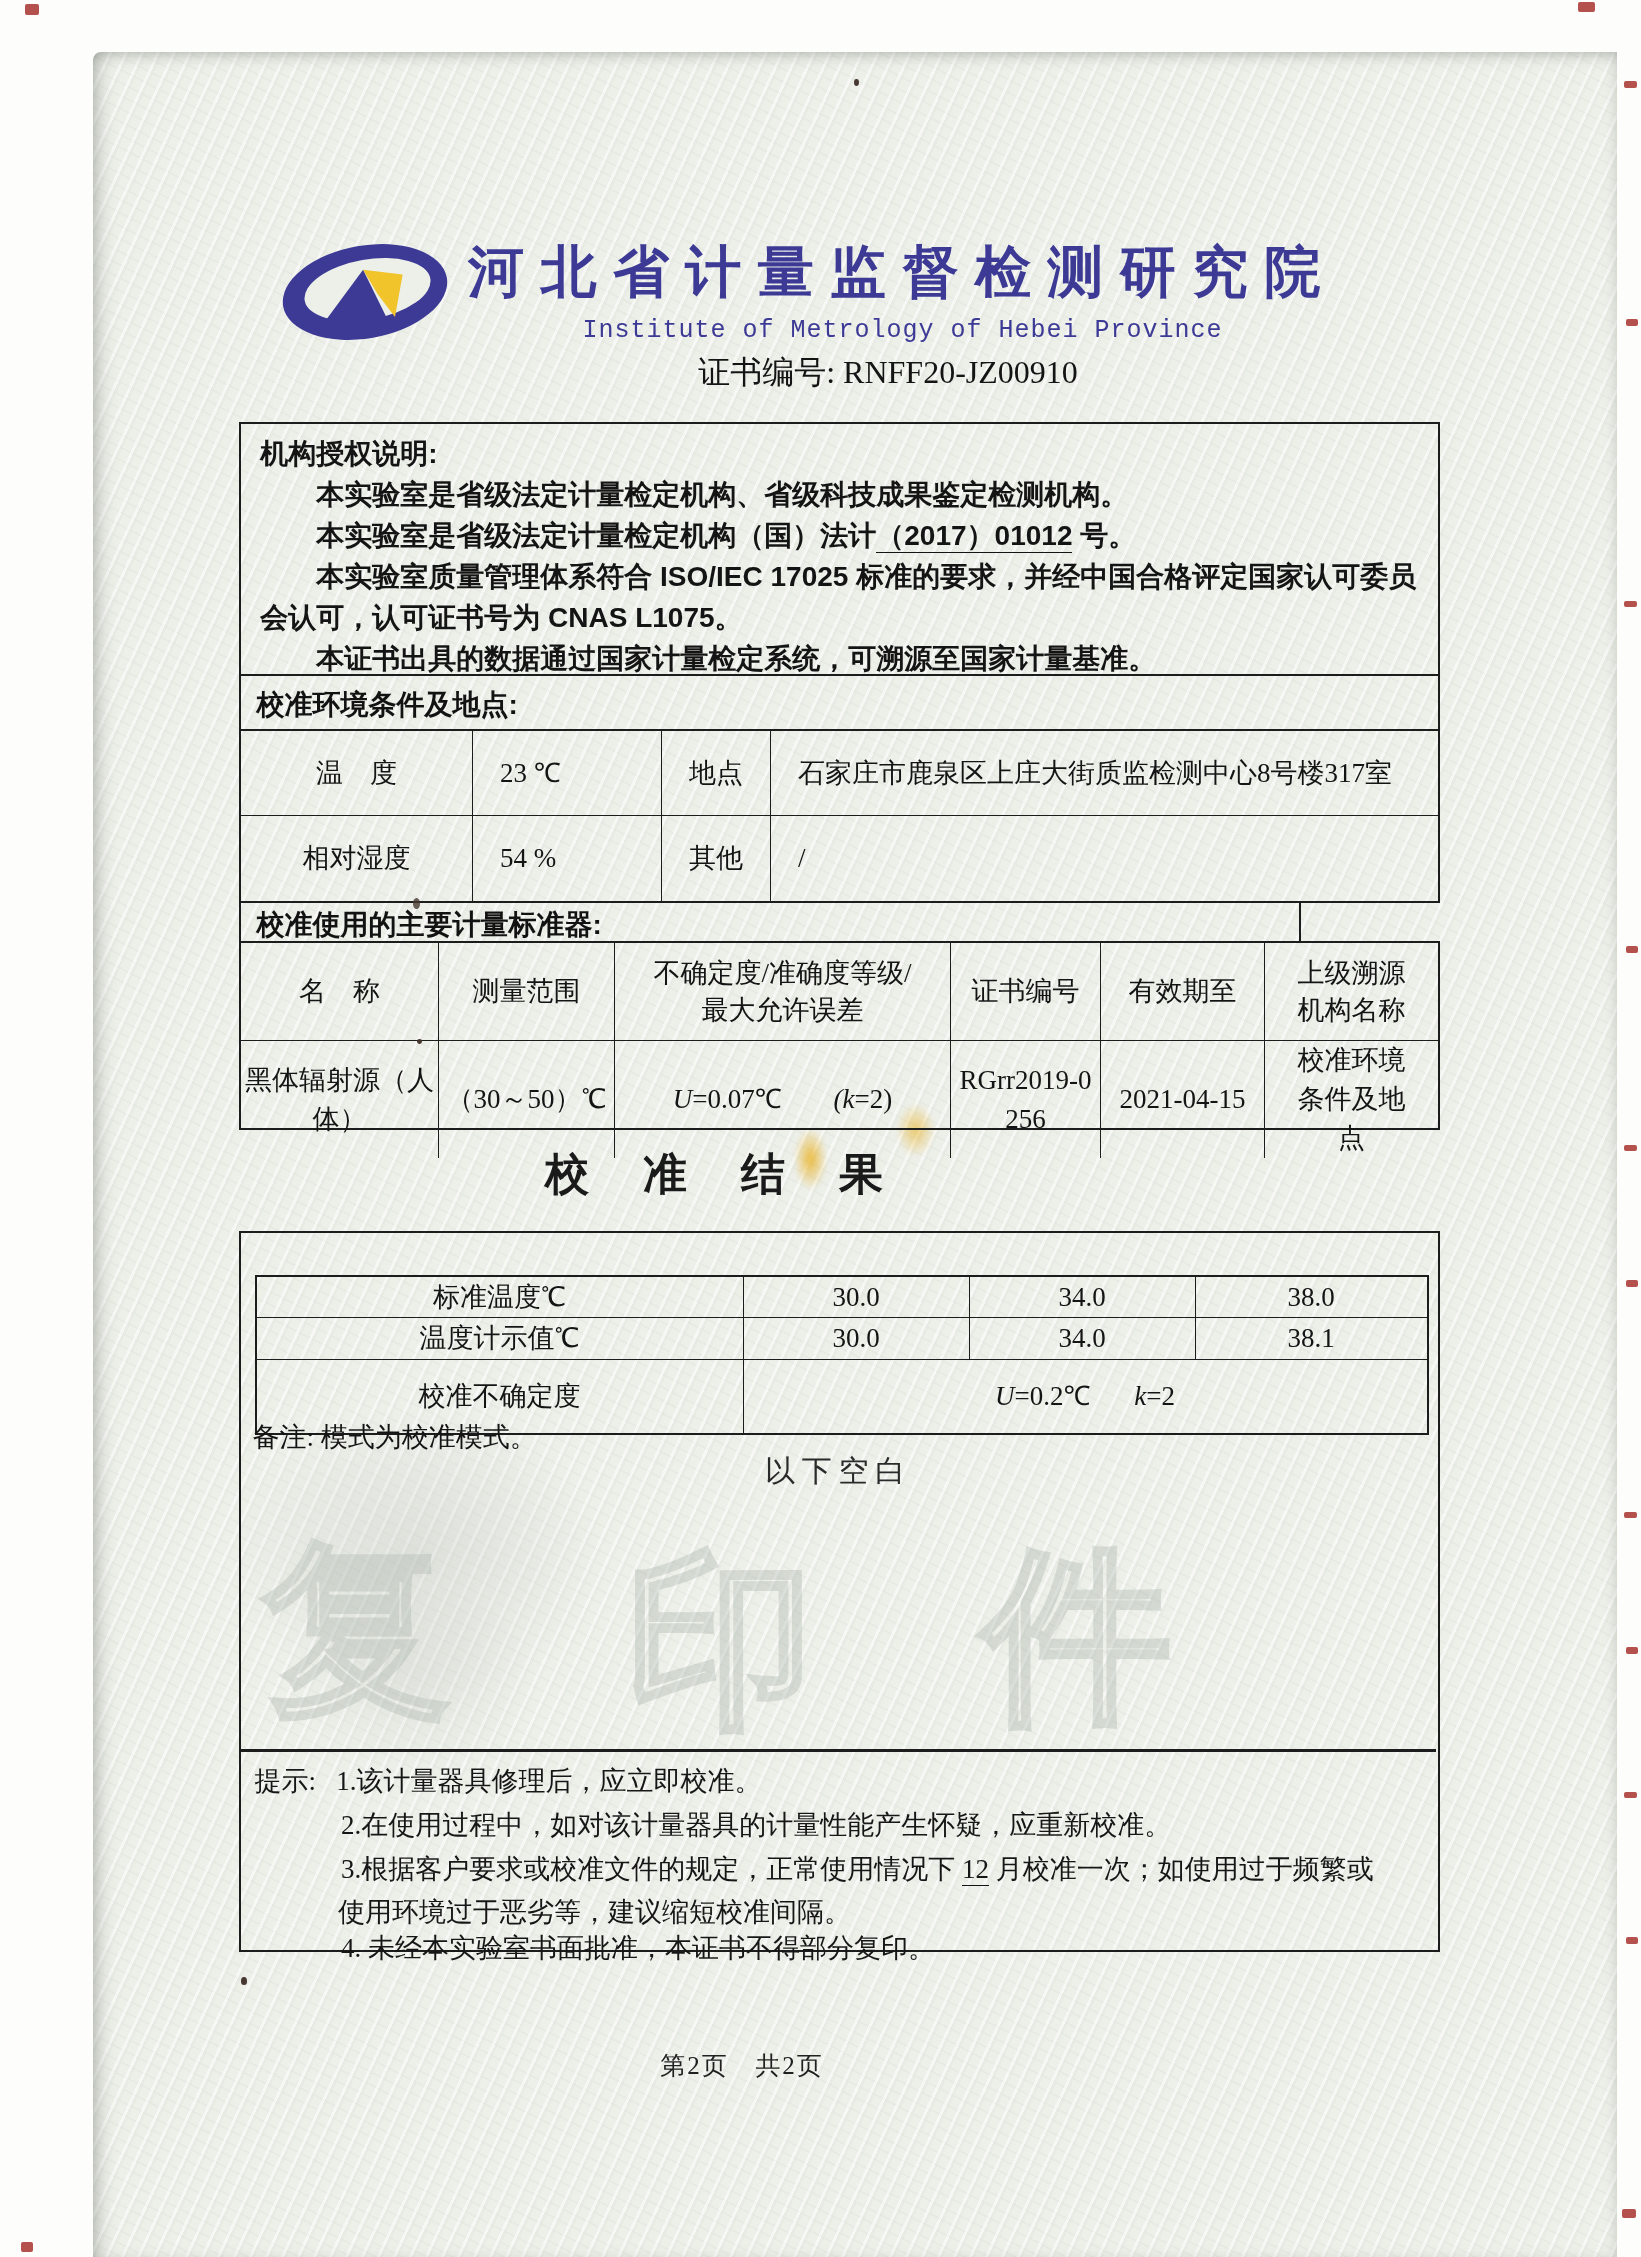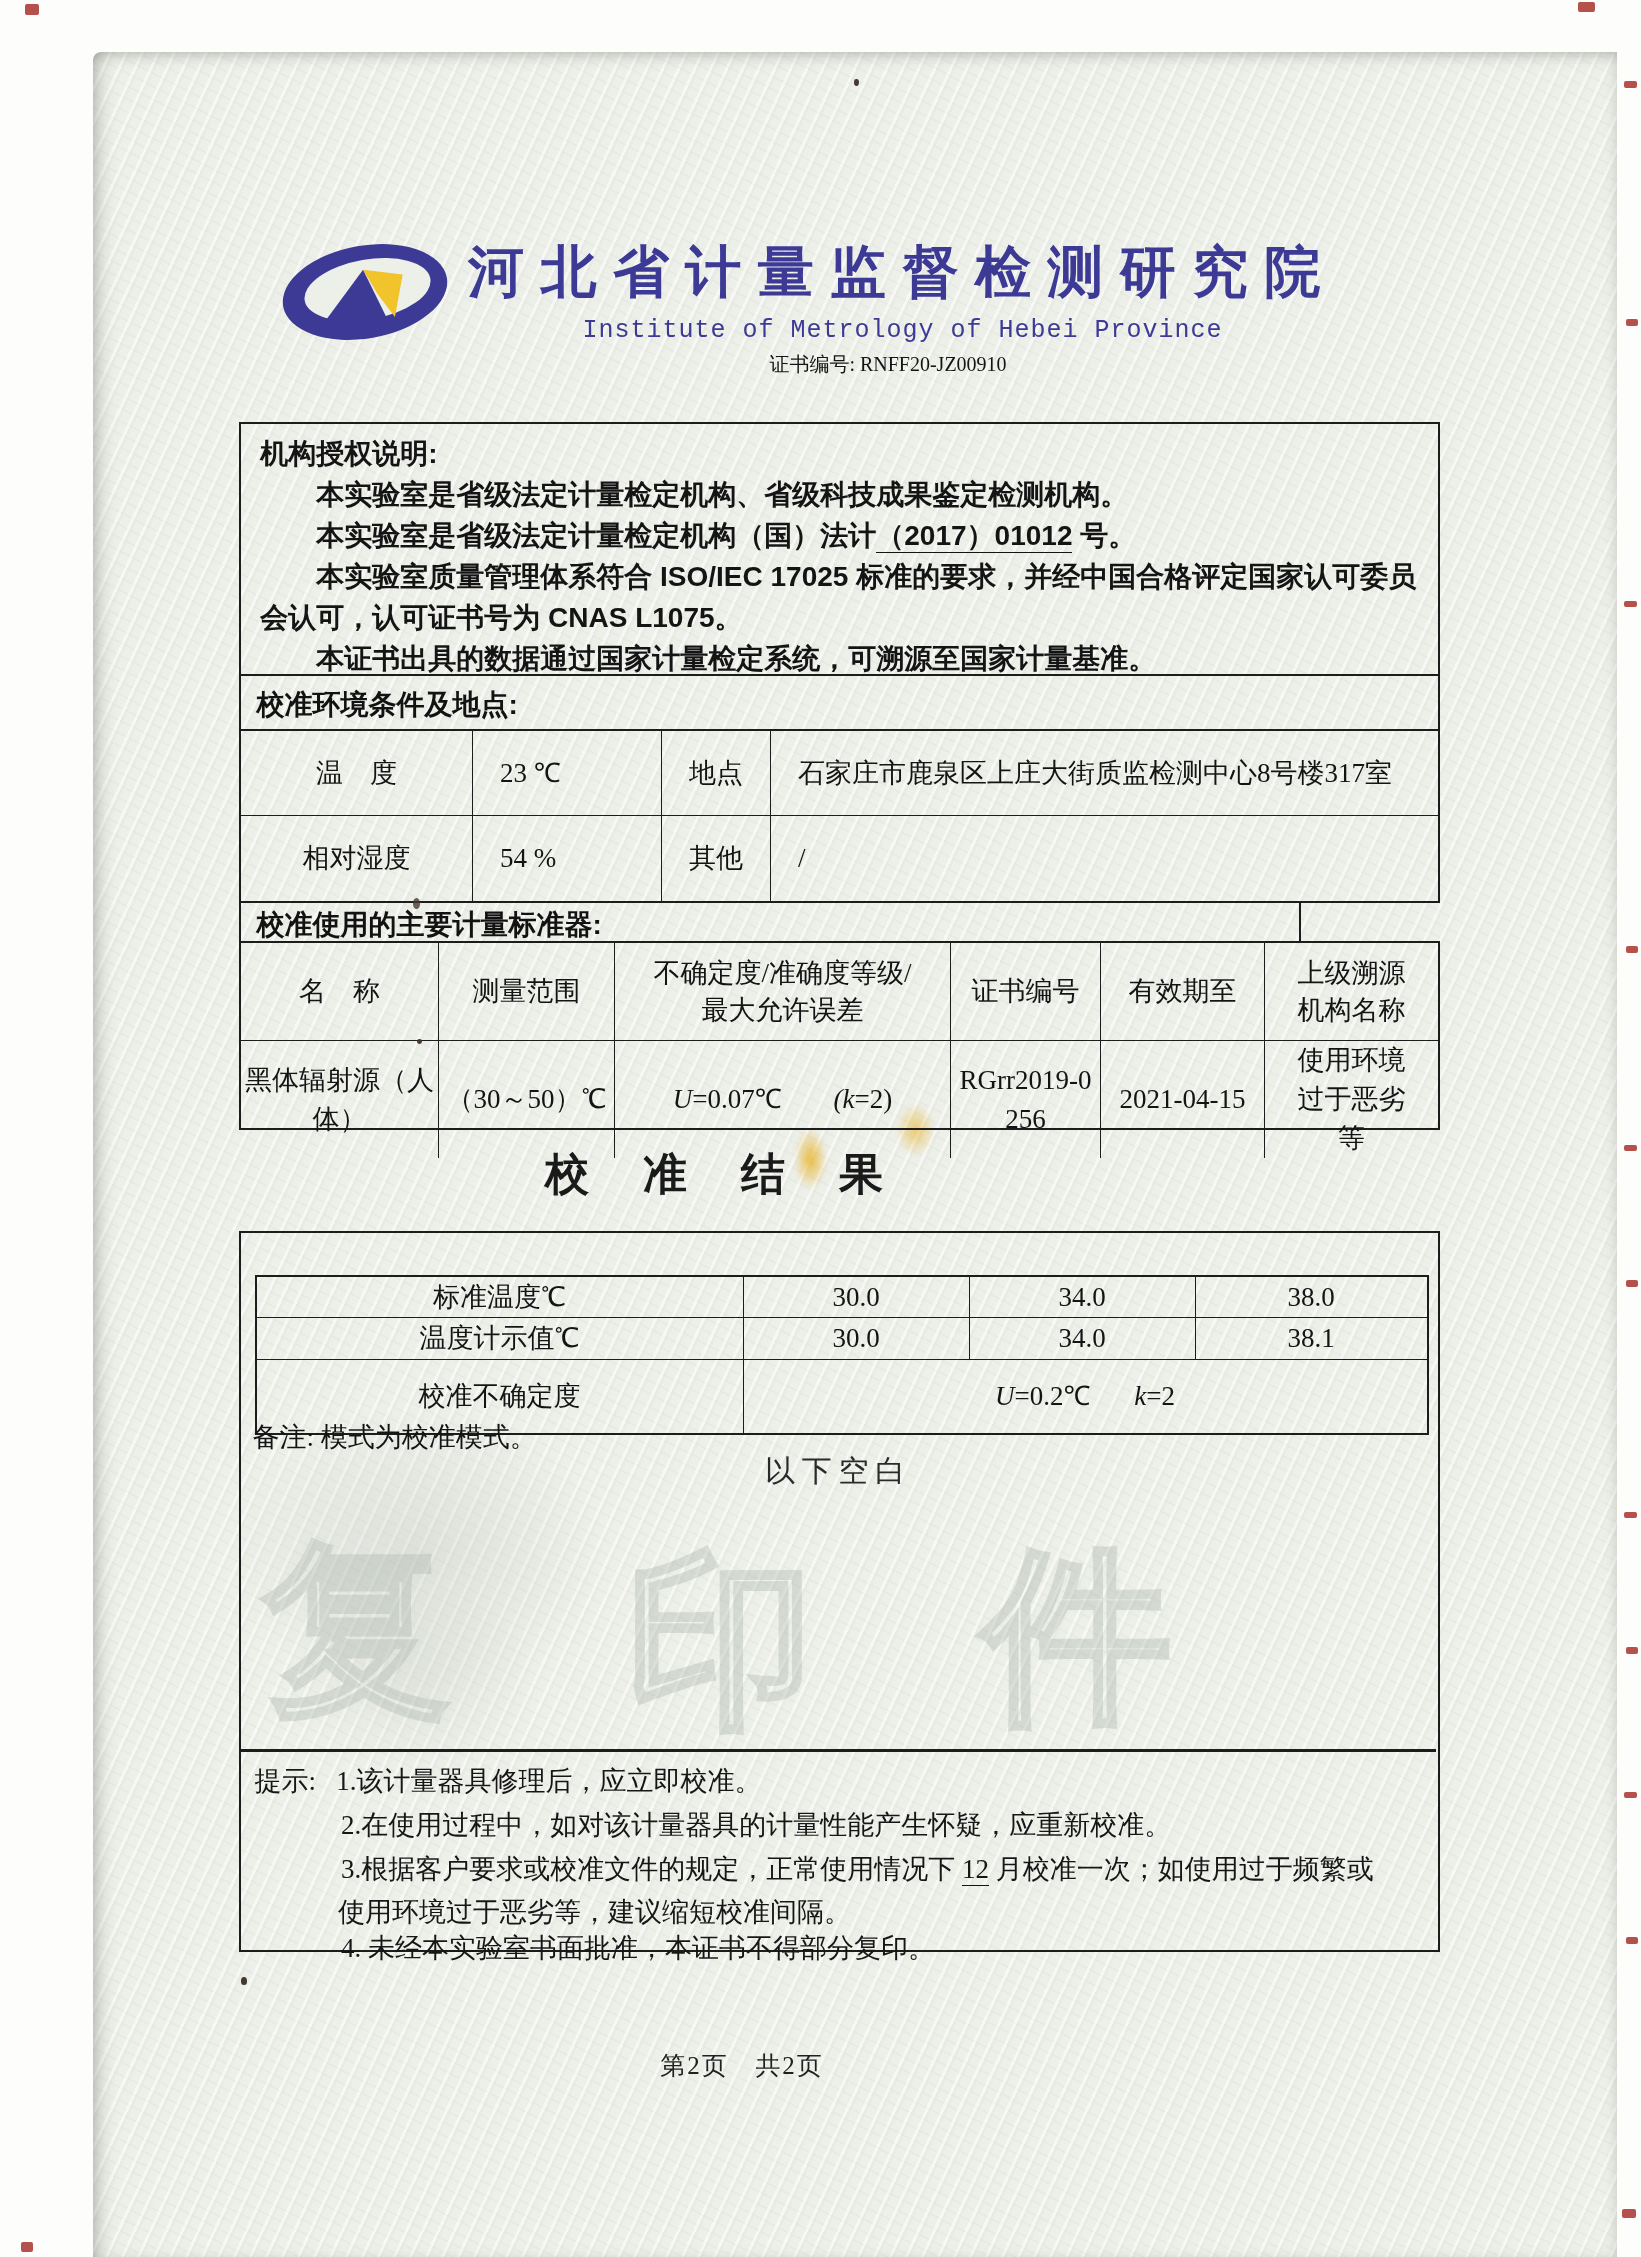--- a/index.html
+++ b/index.html
@@ -25,21 +25,21 @@
                 inset -8.7px 0 13.5px -8.7px rgba(140,146,138,0.35);
   }
 
   
   .main-title{left:386px;top:235px;width:1033px;text-align:center;
     font-family:"Liberation Sans",sans-serif;font-weight:bold;font-size:56px;
     letter-spacing:16.4px;color:var(--accent);white-space:nowrap;}
   .sub-title{left:386px;top:316px;width:1033px;text-align:center;
     font-family:"Liberation Mono",monospace;font-size:25px;letter-spacing:1px;color:var(--accent);}
   .cert-no{left:386px;top:351px;width:1004px;text-align:center;
-    font-size:20px;color:#141414;}
+    font-size:32px;color:#141414;}
 
   
   .auth-box{left:239px;top:422px;width:1201px;height:254px;border:2.9px solid var(--ink);
     padding:8.7px 17.4px 0 19.3px;}
   .auth-line{font-family:"Liberation Sans",sans-serif;font-weight:bold;font-size:28px;
     line-height:41px;color:#141414;white-space:nowrap;}
   .ind{text-indent:56px;}
   .ul{border-bottom:1.9px solid #141414;padding-bottom:1px;}
 
   
@@ -171,21 +171,21 @@
     <div class="c no-b">（30～50）℃</div>
     <div class="c no-b uncert-cell">
       <span class="fi">U=0.07℃</span>
       <span class="fi">(k=2)</span>
     </div>
     <div class="c no-b">
         <span class="wrapcell" style="width:135px;">RGrr2019-0256</span>
       </div>
     <div class="c no-b">2021-04-15</div>
     <div class="c no-b no-r">
-        <span class="wrapcell" style="width:114px;">使用环境过于恶劣等</span>
+        <span class="wrapcell" style="width:114px;">校准环境条件及地点</span>
       </div>
   </div>
 
   <div class="abs results-title">校准结果</div>
 
   <div class="abs results-box">
     <div class="tbl res-tbl">
       <div class="c">标准温度℃</div>
       <div class="c">30.0</div>
       <div class="c">34.0</div>

